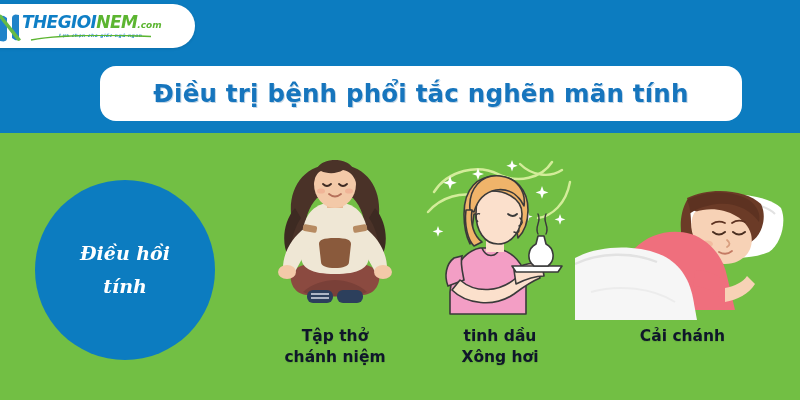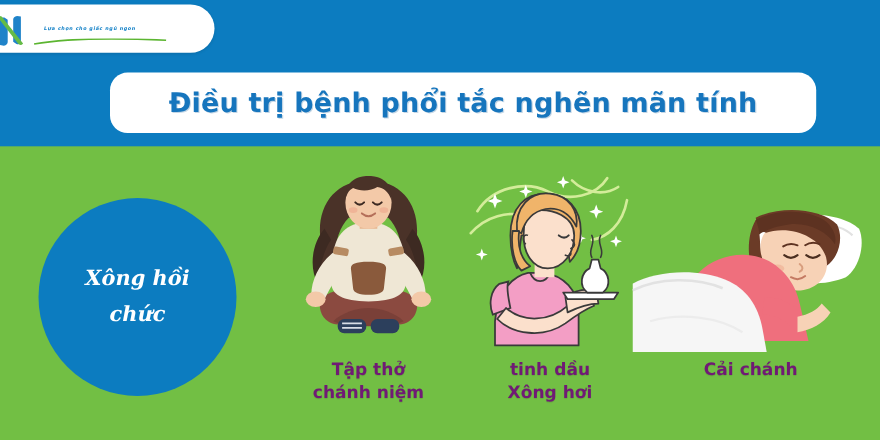--- a/index.html
+++ b/index.html
@@ -141,21 +141,21 @@
     align-items: center;
   }
   .item-art {
     position: relative;
   }
   .item-caption {
     text-align: center;
     font-family: "DejaVu Sans", sans-serif;
     font-size: 15.5px;
     font-weight: bold;
-    color: #701a75;
+    color: #0f172a;
     line-height: 1.38;
     white-space: nowrap;
     text-shadow: 0 1px 1px rgba(0,0,0,.10);
   }
 
   #item-meditation { left: 245px; top: 152px; width: 180px; }
   #item-steam      { left: 420px; top: 152px; width: 160px; }
   #item-sleep      { left: 575px; top: 152px; width: 215px; }
 
   #item-meditation .item-art { width: 180px; height: 168px; }
@@ -176,36 +176,39 @@
     <div class="logo-pill">
 
       <svg class="logo-mark" viewBox="0 0 34 32">
         <path d="M4 29 L4 7 Q4 3 8 4 L11 6 L11 26 Q11 29 7.5 29.5 Z" fill="#1f83c9"></path>
         <path d="M23 3 L23 25 Q23 29 19 28 L16 26 L16 6 Q16 3 19.5 2.5 Z" fill="#1f83c9"></path>
         <path d="M5.5 3 Q3 1.5 2.5 4.5 L20 27 Q22.5 30.5 25 27.5 Z" fill="#65bb46"></path>
         <path d="M2.5 6 Q1 12 3.5 18 Q2 11 5 7.5 Z" fill="#1f83c9" opacity=".65"></path>
       </svg>
 
       <div class="logo-text-wrap">
+        <div class="logo-word">
+          <span class="lw-blue">THEGIOI</span><span class="lw-green">NEM</span><span class="lw-com">.com</span>
+        </div>
         <div class="logo-tagline">Lựa chọn cho giấc ngủ ngon</div>
       </div>
 
       <svg class="logo-swoosh" viewBox="0 0 122 6">
         <path d="M1 5 Q40 -2 121 1.5" stroke="#5cb531" stroke-width="1.4" fill="none"></path>
       </svg>
     </div>
 
     <div class="title-banner">
       <div class="title-text">Điều trị bệnh phổi tắc nghẽn mãn tính</div>
     </div>
   </div>
 
   <div class="circle-badge">
-    <div class="circle-line">Xông hồi</div>
-    <div class="circle-line">chức</div>
+    <div class="circle-line">Điều hồi</div>
+    <div class="circle-line">tính</div>
   </div>
 
   <div class="item" id="item-meditation">
     <div class="item-art">
       <svg viewBox="0 0 180 168" width="180" height="168">
 
         <path d="M90 12 C60 12 44 34 46 62 C47 82 40 96 46 108 C52 96 56 92 60 92 C58 74 62 56 72 46 L108 46 C118 56 122 74 120 92 C124 92 128 96 134 108 C140 96 133 82 134 62 C136 34 120 12 90 12 Z" fill="#4a3228"></path>
         <path d="M50 56 C38 70 36 92 44 106 C46 88 50 74 56 66 Z" fill="#3d2a22"></path>
         <path d="M130 56 C142 70 144 92 136 106 C134 88 130 74 124 66 Z" fill="#3d2a22"></path>
 

